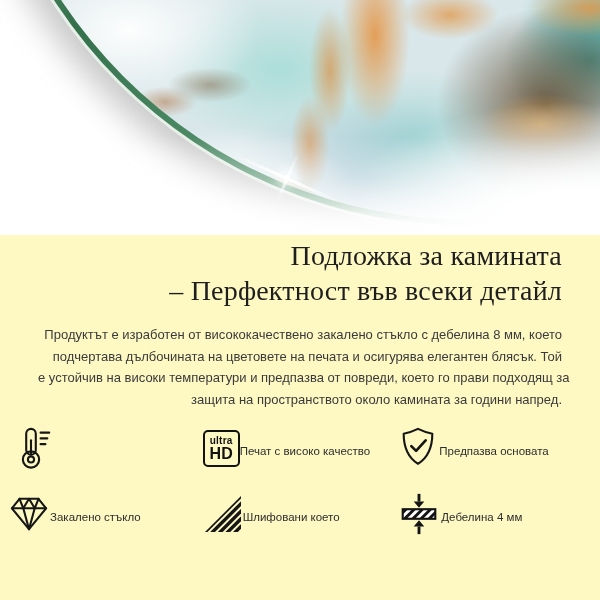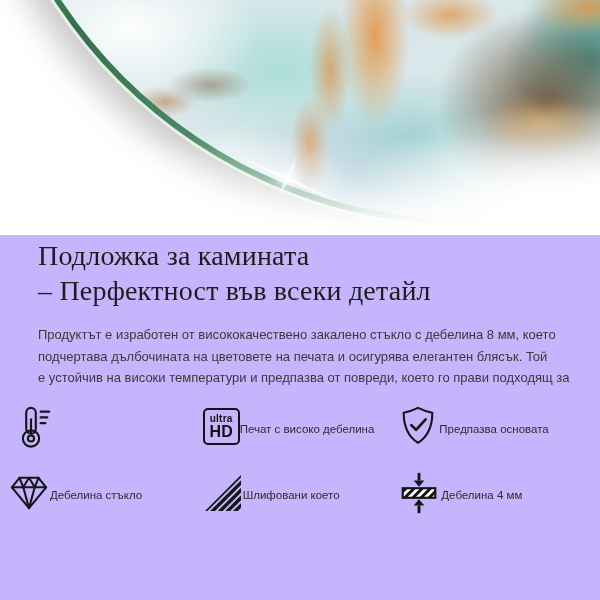--- a/index.html
+++ b/index.html
@@ -1,20 +1,21 @@
 <!DOCTYPE html>
 <html><head>
 <meta charset="utf-8">
 <style>
   * { margin:0; padding:0; box-sizing:border-box; }
   html,body { background:#ffffff; }
   .page {
     position:relative; width:600px; height:600px; overflow:hidden;
-    background:#c4b5fd;
+    background:#fef9c3;
     font-family:"Liberation Sans","DejaVu Sans",sans-serif;
+    text-align:right;
   }
 
   
   .hero { position:relative; width:600px; height:235px; overflow:hidden; background:#fff; }
 
   .glass-shadow {
     position:absolute; width:1006px; height:1006px; border-radius:50%;
     left:-43px; top:-765px;
     background:rgba(125,125,125,0.42);
     filter:blur(16px);
@@ -125,20 +126,21 @@
 
   <div class="content">
     <h1 class="title">
       <span>Подложка за камината</span><br>
       <span>– Перфектност във всеки детайл</span>
     </h1>
     <div class="desc">
       <div class="desc-line">Продуктът е изработен от висококачествено закалено стъкло с дебелина 8 мм, което</div>
       <div class="desc-line">подчертава дълбочината на цветовете на печата и осигурява елегантен блясък. Той</div>
       <div class="desc-line">е устойчив на високи температури и предпазва от повреди, което го прави подходящ за</div>
+      <div class="desc-line">защита на пространството около камината за години напред.</div>
     </div>
   </div>
 
   <div class="features">
 
     <div class="feature">
       <div class="icon-box">
         <svg width="46" height="46" viewBox="0 0 48 48">
           <g class="icon-stroke">
             <rect x="19" y="4" width="10" height="27" rx="5"></rect>
@@ -153,21 +155,21 @@
       </div>
     </div>
 
     <div class="feature">
       <div class="icon-box">
         <div class="uhd-box">
           <span class="uhd-top">ultra</span>
           <span class="uhd-bottom">HD</span>
         </div>
       </div>
-      <div class="feature-label">Печат с високо дебелина</div>
+      <div class="feature-label">Печат с високо качество</div>
     </div>
 
     <div class="feature">
       <div class="icon-box">
         <svg width="42" height="46" viewBox="0 0 44 48">
           <g class="icon-stroke">
             <path d="M22 4 C27 6.5 32 8 37 9 C37 20.5 34 33 22 40.5 C10 33 7 20.5 7 9 C12 8 17 6.5 22 4 Z"></path>
             <polyline points="15,22 20,27 30,16" stroke-width="2.8"></polyline>
           </g>
         </svg>
@@ -180,21 +182,21 @@
         <svg width="42" height="38" viewBox="0 0 44 40">
           <g class="icon-stroke" stroke-width="2">
             <path d="M12 4 L32 4 L40 14 L22 36 L4 14 Z"></path>
             <line x1="4" y1="14" x2="40" y2="14"></line>
             <polyline points="12,4 16,14 22,4 28,14 32,4"></polyline>
             <line x1="16" y1="14" x2="22" y2="36"></line>
             <line x1="28" y1="14" x2="22" y2="36"></line>
           </g>
         </svg>
       </div>
-      <div class="feature-label">Дебелина стъкло</div>
+      <div class="feature-label">Закалено стъкло</div>
     </div>
 
     <div class="feature">
       <div class="icon-box">
         <svg width="40" height="38" viewBox="0 0 40 40">
           <clipPath id="triclip">
               <polygon points="1,39 39,1 39,39"></polygon>
             </clipPath>
           <g clip-path="url(#triclip)" stroke="#161616" stroke-width="3.6" fill="none">
             <line x1="0" y1="40" x2="40" y2="0"></line>

